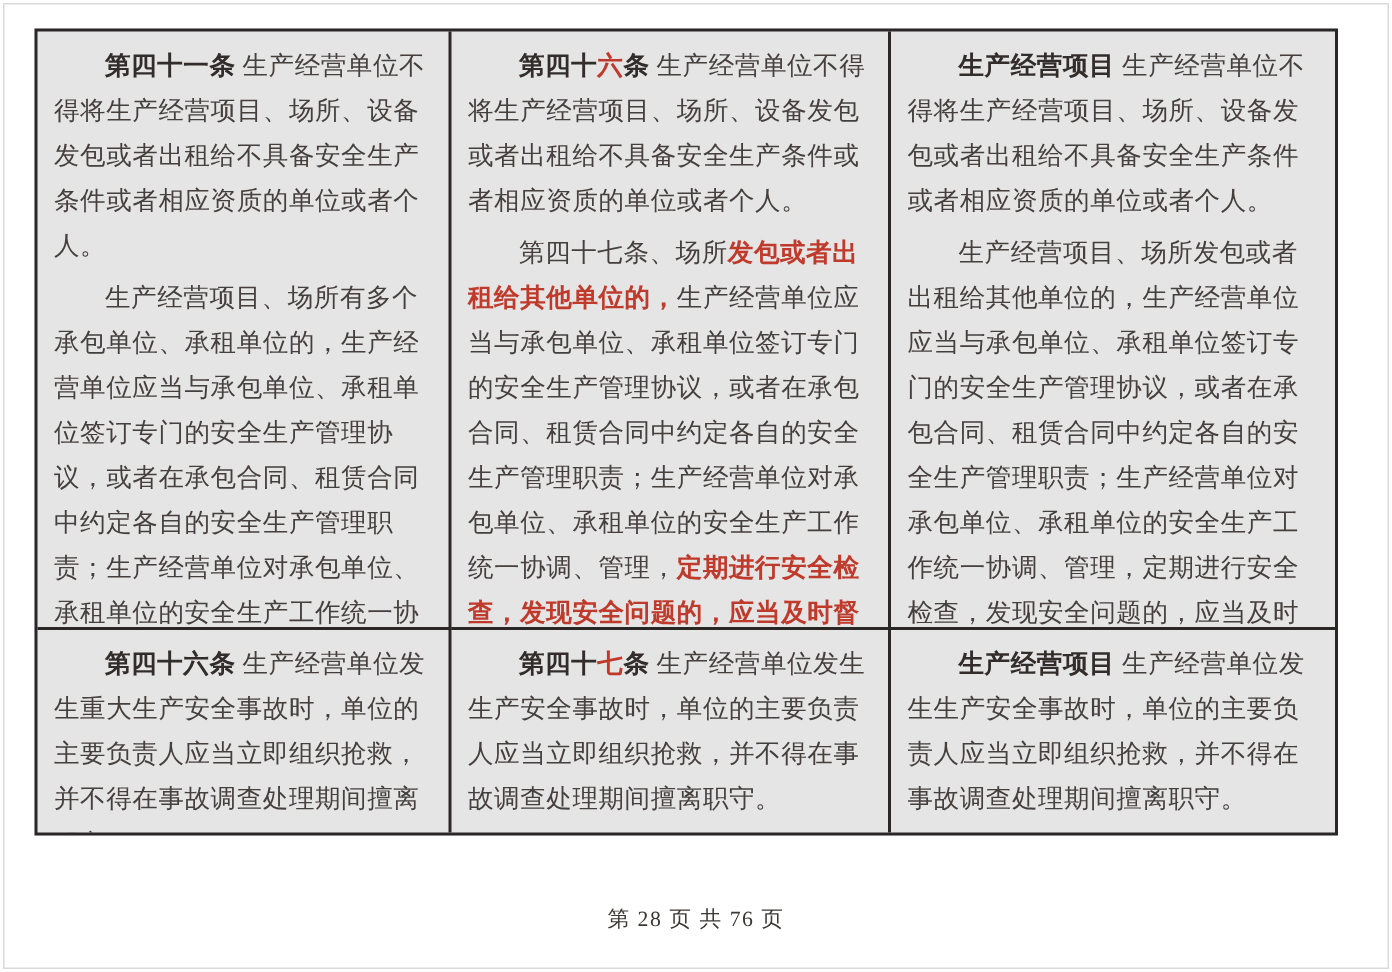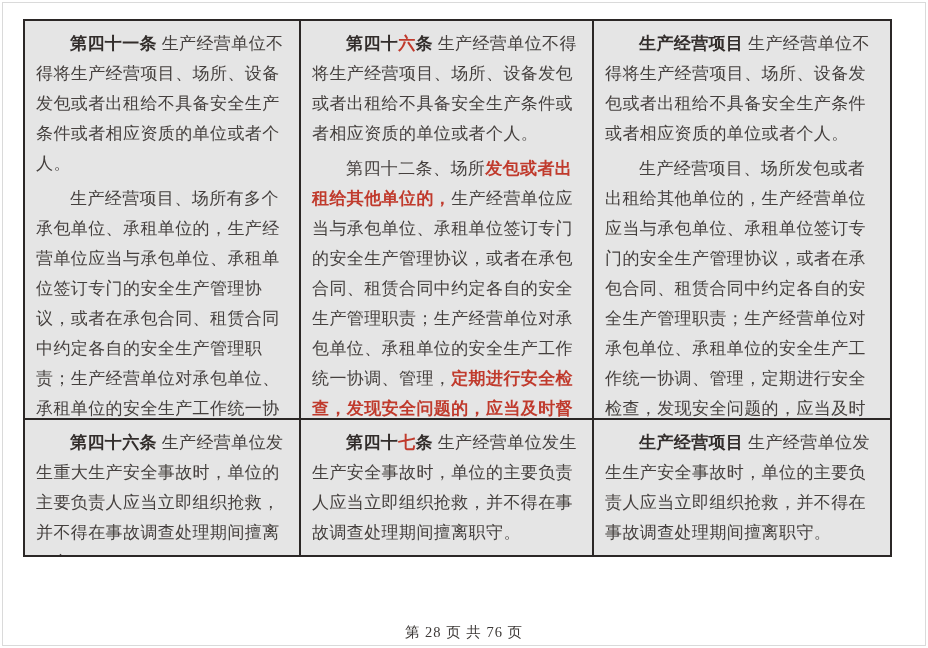--- a/index.html
+++ b/index.html
@@ -43,41 +43,41 @@
     margin:5px 0;
     text-indent:2em;
     font-size:17px;
     line-height:30px;
     color:var(--ink);
     letter-spacing:0.4px;
   }
   .t-bold{ font-weight:bold; color:var(--ink-bold); }
   .t-red{ font-weight:bold; color:var(--red); }
   .page-footer{
-    position:absolute; left:0; bottom:6px;
+    position:absolute; left:0; bottom:26px;
     width:100%;
     text-align:center;
     font-size:14.5px;
     color:#3c3836;
     letter-spacing:1px;
   }
 </style>
 </head>
 <body>
 
 <div class="page-frame"></div>
 
 <div class="comparison-table" id="comparison-table">
     <div class="cell">
       <p><span class="t-bold">第四十一条</span><span class="t-normal"> 生产经营单位不得将生产经营项目、场所、设备发包或者出租给不具备安全生产条件或者相应资质的单位或者个人。</span></p>
       <p><span class="t-normal">生产经营项目、场所有多个承包单位、承租单位的，生产经营单位应当与承包单位、承租单位签订专门的安全生产管理协议，或者在承包合同、租赁合同中约定各自的安全生产管理职责；生产经营单位对承包单位、承租单位的安全生产工作统一协调、管理。</span></p>
     </div>
     <div class="cell">
       <p><span class="t-bold">第四十</span><span class="t-red">六</span><span class="t-bold">条</span><span class="t-normal"> 生产经营单位不得将生产经营项目、场所、设备发包或者出租给不具备安全生产条件或者相应资质的单位或者个人。</span></p>
-      <p><span class="t-normal">第四十二条、场所</span><span class="t-red">发包或者出租给其他单位的，</span><span class="t-normal">生产经营单位应当与承包单位、承租单位签订专门的安全生产管理协议，或者在承包合同、租赁合同中约定各自的安全生产管理职责；生产经营单位对承包单位、承租单位的安全生产工作统一协调、管理，</span><span class="t-red">定期进行安全检查，发现安全问题的，应当及时督促整改。</span></p>
+      <p><span class="t-normal">第四十七条、场所</span><span class="t-red">发包或者出租给其他单位的，</span><span class="t-normal">生产经营单位应当与承包单位、承租单位签订专门的安全生产管理协议，或者在承包合同、租赁合同中约定各自的安全生产管理职责；生产经营单位对承包单位、承租单位的安全生产工作统一协调、管理，</span><span class="t-red">定期进行安全检查，发现安全问题的，应当及时督促整改。</span></p>
     </div>
     <div class="cell last-col">
       <p><span class="t-bold">生产经营项目</span><span class="t-normal"> 生产经营单位不得将生产经营项目、场所、设备发包或者出租给不具备安全生产条件或者相应资质的单位或者个人。</span></p>
       <p><span class="t-normal">生产经营项目、场所发包或者出租给其他单位的，生产经营单位应当与承包单位、承租单位签订专门的安全生产管理协议，或者在承包合同、租赁合同中约定各自的安全生产管理职责；生产经营单位对承包单位、承租单位的安全生产工作统一协调、管理，定期进行安全检查，发现安全问题的，应当及时督促整改。</span></p>
     </div>
     <div class="cell last-row">
       <p><span class="t-bold">第四十六条</span><span class="t-normal"> 生产经营单位发生重大生产安全事故时，单位的主要负责人应当立即组织抢救，并不得在事故调查处理期间擅离职守。</span></p>
     </div>
     <div class="cell last-row">
       <p><span class="t-bold">第四十</span><span class="t-red">七</span><span class="t-bold">条</span><span class="t-normal"> 生产经营单位发生生产安全事故时，单位的主要负责人应当立即组织抢救，并不得在事故调查处理期间擅离职守。</span></p>

